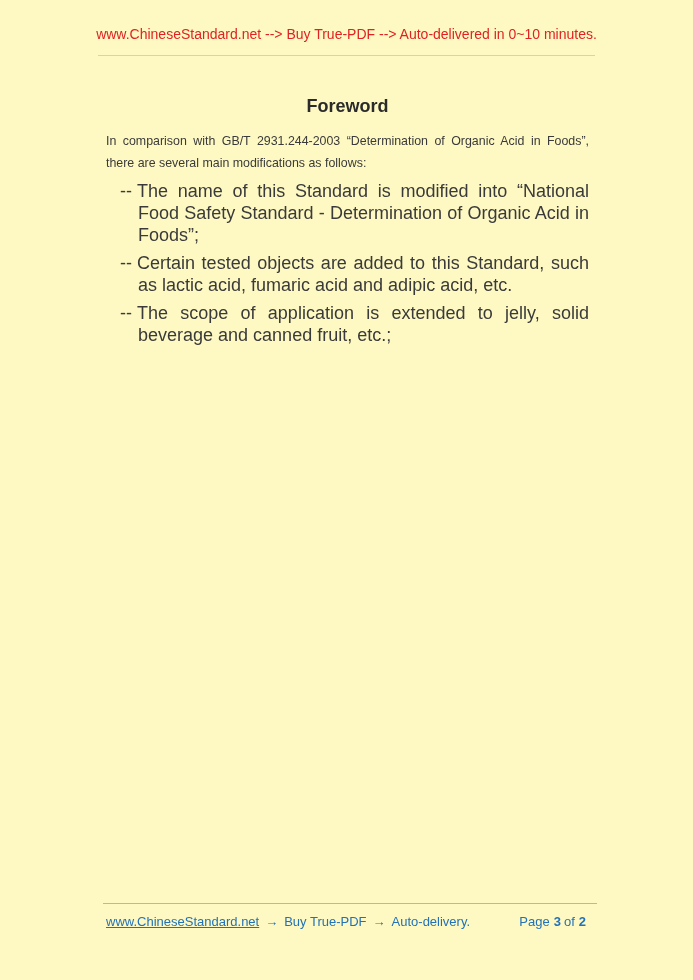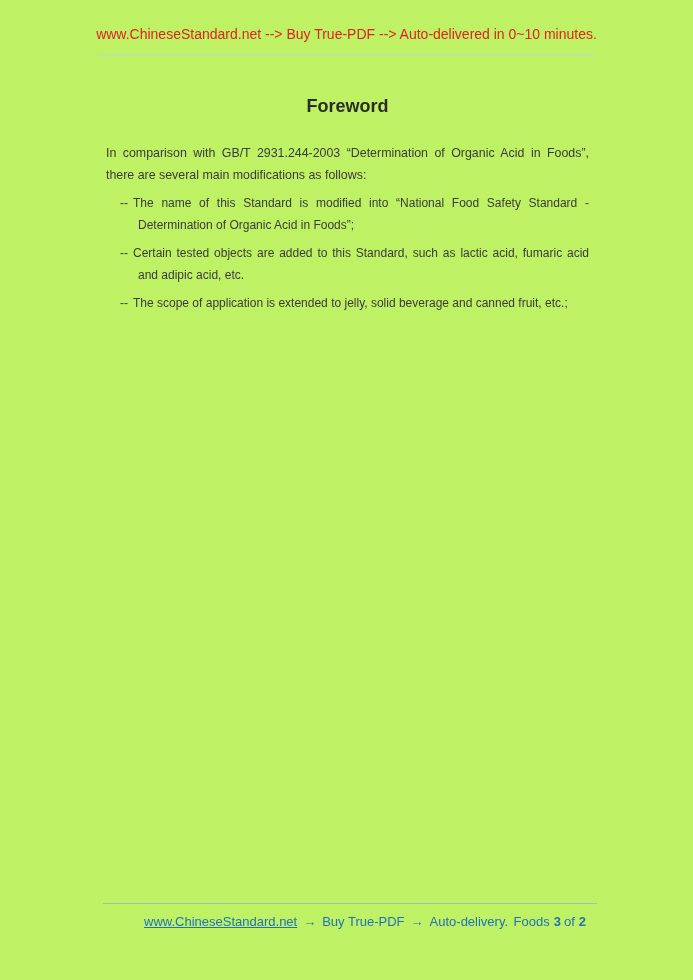--- a/index.html
+++ b/index.html
@@ -11,21 +11,21 @@
     --body_text: #3a3a3a;
   }
   * { margin: 0; padding: 0; box-sizing: border-box; }
   html, body { background: #ffffff; }
   body { font-family: "Liberation Sans", sans-serif; }
 
   .page {
     position: relative;
     width: 693px;
     height: 980px;
-    background: #bef264;
+    background: #fef9c3;
     overflow: hidden;
   }
 
   
   .promo {
     position: absolute;
     top: 26px;
     left: 0;
     right: 0;
     text-align: center;
@@ -64,30 +64,30 @@
     left: 106px;
     width: 483px;
     color: var(--body_text);
   }
   .content h1 {
     font-size: 18px;
     line-height: 24px;
     font-weight: bold;
     text-align: center;
     color: #2b2b2b;
-    margin: 0 0 24px 0;
+    margin: 0 0 12px 0;
   }
   .para {
     font-size: 12.4px;
     line-height: 22px;
     text-align: justify;
     margin: 0 0 6px 0;
   }
   .list-item {
-    font-size: 12px;
+    font-size: 18px;
     line-height: 22px;
     text-align: justify;
     padding-left: 32px;
     text-indent: -18px;
     margin: 0 0 6px 0;
   }
   .list-item .marker { margin-right: 5px; }
 
   
   .footer-rule {
@@ -109,21 +109,20 @@
     font-size: 13px;
     line-height: 16px;
     color: var(--footer_blue);
     white-space: nowrap;
   }
   .footer-left { display: inline; }
   .footer-link {
     color: var(--footer_blue);
     text-decoration: underline;
     cursor: pointer;
-    margin-left: 38px;
   }
   .arrow { margin: 0 6px; font-weight: bold; }
   .page-indicator .num { font-weight: bold; margin: 0 3px; }
   .page-indicator .lbl { margin-right: 1px; }
 </style>
 </head>
 <body>
 
 <div class="page">
 
@@ -145,17 +144,17 @@
     <div class="list-item"><span class="marker">--</span><span>The scope of application is extended to jelly, solid beverage and canned fruit, etc.;</span></div>
   </div>
 
   <div class="footer-rule"></div>
 
   <div class="footer">
     <div class="footer-left">
       <span class="footer-link">www.ChineseStandard.net</span><span class="arrow">→</span><span>Buy True-PDF</span><span class="arrow">→</span><span>Auto-delivery.</span>
     </div>
     <div class="page-indicator">
-      <span class="lbl">Foods</span><span class="num">3</span><span class="lbl">of</span><span class="num">2</span>
+      <span class="lbl">Page</span><span class="num">3</span><span class="lbl">of</span><span class="num">2</span>
     </div>
   </div>
 
 </div>
 
 </body></html>

